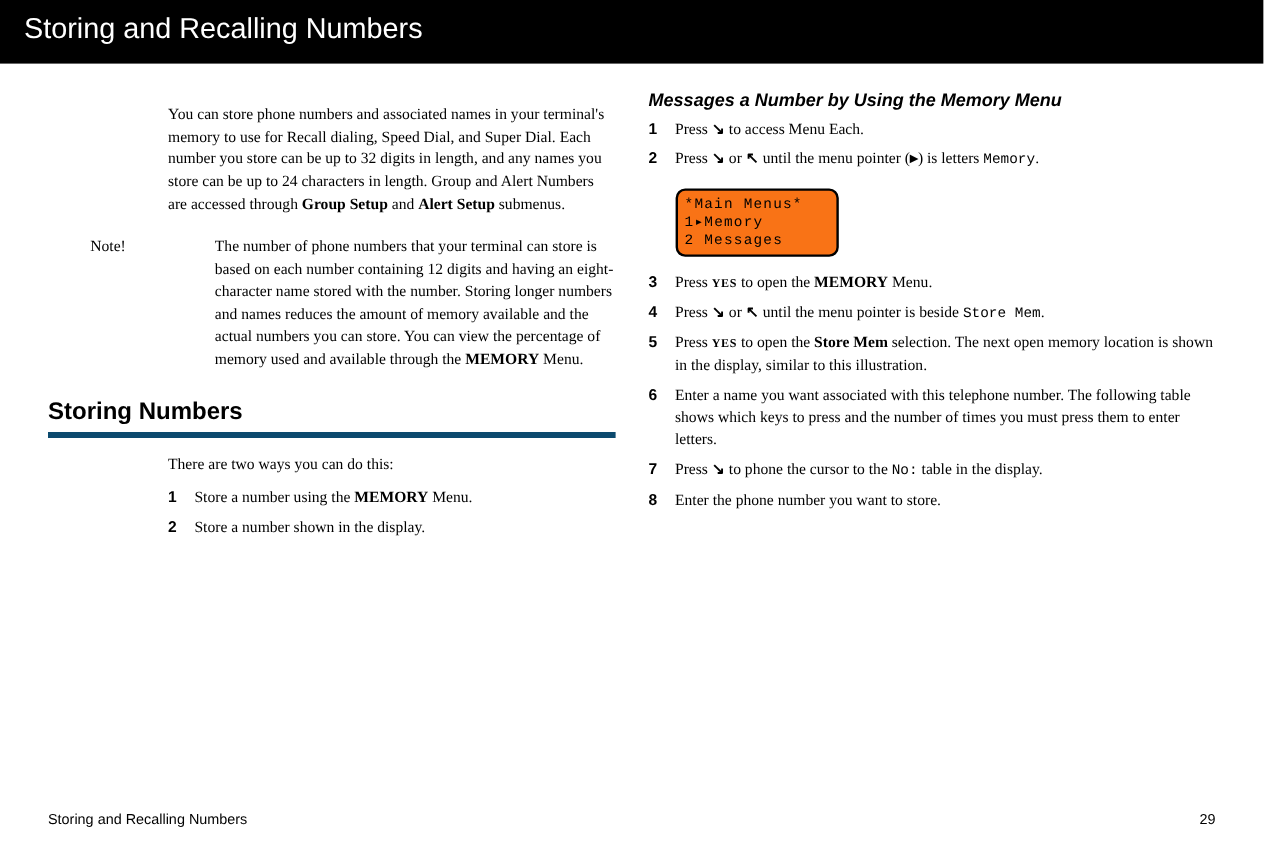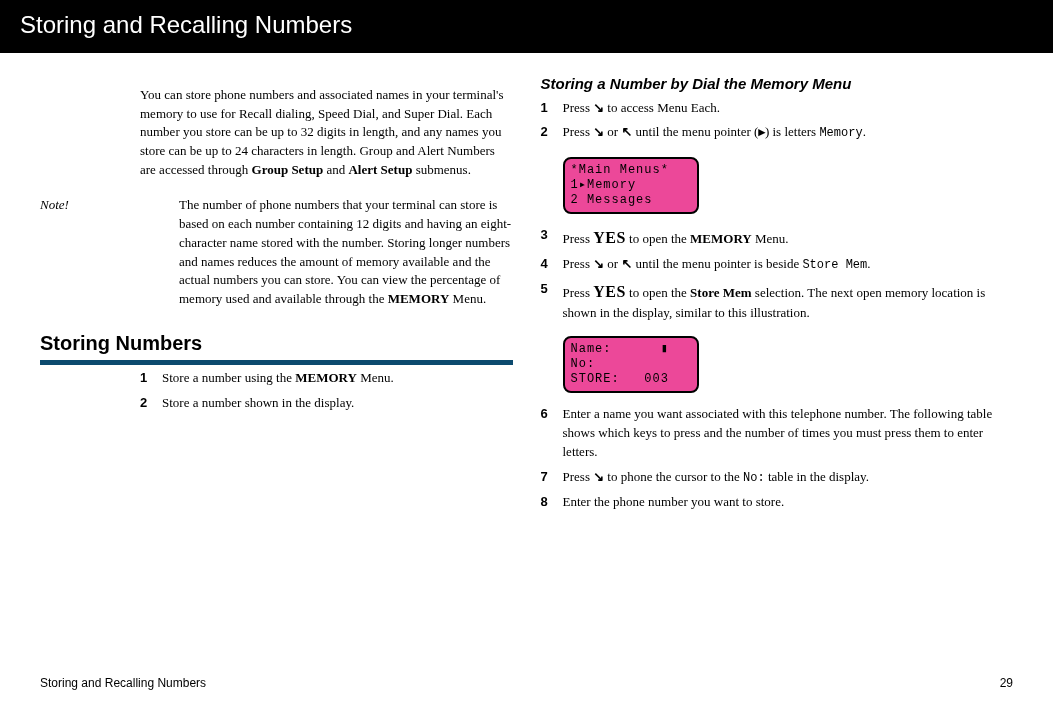--- a/index.html
+++ b/index.html
@@ -35,23 +35,22 @@
     margin-left: 100px;
     margin-bottom: 16px;
   }
   .note-row {
     display: flex;
     margin-bottom: 20px;
   }
   .note-label {
     width: 100px;
     flex: 0 0 100px;
-    text-align: left;
+    text-align: center;
     padding-right: 12px;
-    font-style: italic;
     font-family: Georgia, serif;
   }
   .note-text {
     flex: 1;
     margin-left: 27px;
   }
   .section-h {
     font-family: Arial, Helvetica, sans-serif;
     font-weight: bold;
     font-size: 20px;
@@ -94,39 +93,39 @@
   }
   .num-text {
     flex: 1;
   }
   .sbold { font-family: Georgia, serif; font-weight: bold; }
   .sc-bold {
     font-family: Georgia, serif;
     font-weight: bold;
     font-variant: small-caps;
     letter-spacing: 0.5px;
-    font-size: 16px;
+    font-size: 10px;
   }
   .mono {
     font-family: 'Courier New', monospace;
     font-size: 12px;
   }
   .arrow {
     font-family: Arial, sans-serif;
     font-weight: bold;
   }
   .lcd-box {
     display: inline-block;
     border: 2px solid #000;
     border-radius: 8px;
     padding: 4px 6px;
     font-family: 'Courier New', monospace;
     font-size: 12px;
     line-height: 1.25;
-    background: #ec4899;
+    background: #f97316;
     margin: 8px 0 12px 22px;
     letter-spacing: 1px;
     min-width: 120px;
   }
   .lcd-line { white-space: pre; }
   .footer {
     position: absolute;
     bottom: 14px;
     left: 40px;
     right: 40px;
@@ -151,39 +150,40 @@
 
     <div class="note-row">
       <div class="note-label">Note!</div>
       <div class="note-text">
         <span>The number of phone numbers that your terminal can store is based on each number containing 12 digits and having an eight-character name stored with the number. Storing longer numbers and names reduces the amount of memory available and the actual numbers you can store.  You can view the percentage of memory used and available through the </span><span class="sbold">MEMORY</span><span> Menu.</span>
       </div>
     </div>
 
     <h2 class="section-h">Storing Numbers</h2>
 
+    <p class="sub-intro">There are two ways you can do this:</p>
 
     <div class="num-list">
       <div class="num-item">
         <div class="num">1</div>
         <div class="num-text">
           <span>Store a number using the </span><span class="sbold">MEMORY</span><span> Menu.</span>
         </div>
       </div>
       <div class="num-item">
         <div class="num">2</div>
         <div class="num-text">Store a number shown in the display.</div>
       </div>
     </div>
 
   </div>
 
   <div class="col">
 
-    <h3 class="subsection-h-italic">Storing a Number by Dial the Memory Menu</h3>
+    <h3 class="subsection-h-italic">Messages a Number by Using the Memory Menu</h3>
 
     <div class="num-list-right">
 
       <div class="num-item">
         <div class="num">1</div>
         <div class="num-text">
           <span>Press </span><span class="arrow">↘</span><span> to access Menu Each.</span>
         </div>
       </div>
 
@@ -214,25 +214,20 @@
         </div>
       </div>
 
       <div class="num-item">
         <div class="num">5</div>
         <div class="num-text">
           <span>Press </span><span class="sc-bold">YES</span><span> to open the </span><span class="sbold">Store Mem</span><span> selection.  The next open memory location is shown in the display, similar to this illustration.</span>
         </div>
       </div>
 
-      <div class="lcd-box">
-        <div class="lcd-line">Name:      ▮</div>
-        <div class="lcd-line">No:</div>
-        <div class="lcd-line">STORE:   003</div>
-      </div>
 
       <div class="num-item">
         <div class="num">6</div>
         <div class="num-text">Enter a name you want associated with this telephone number. The following table shows which keys to press and the number of times you must press them to enter letters.</div>
       </div>
 
       <div class="num-item">
         <div class="num">7</div>
         <div class="num-text">
           <span>Press </span><span class="arrow">↘</span><span> to phone the cursor to the </span><span class="mono">No:</span><span> table in the display.</span>

